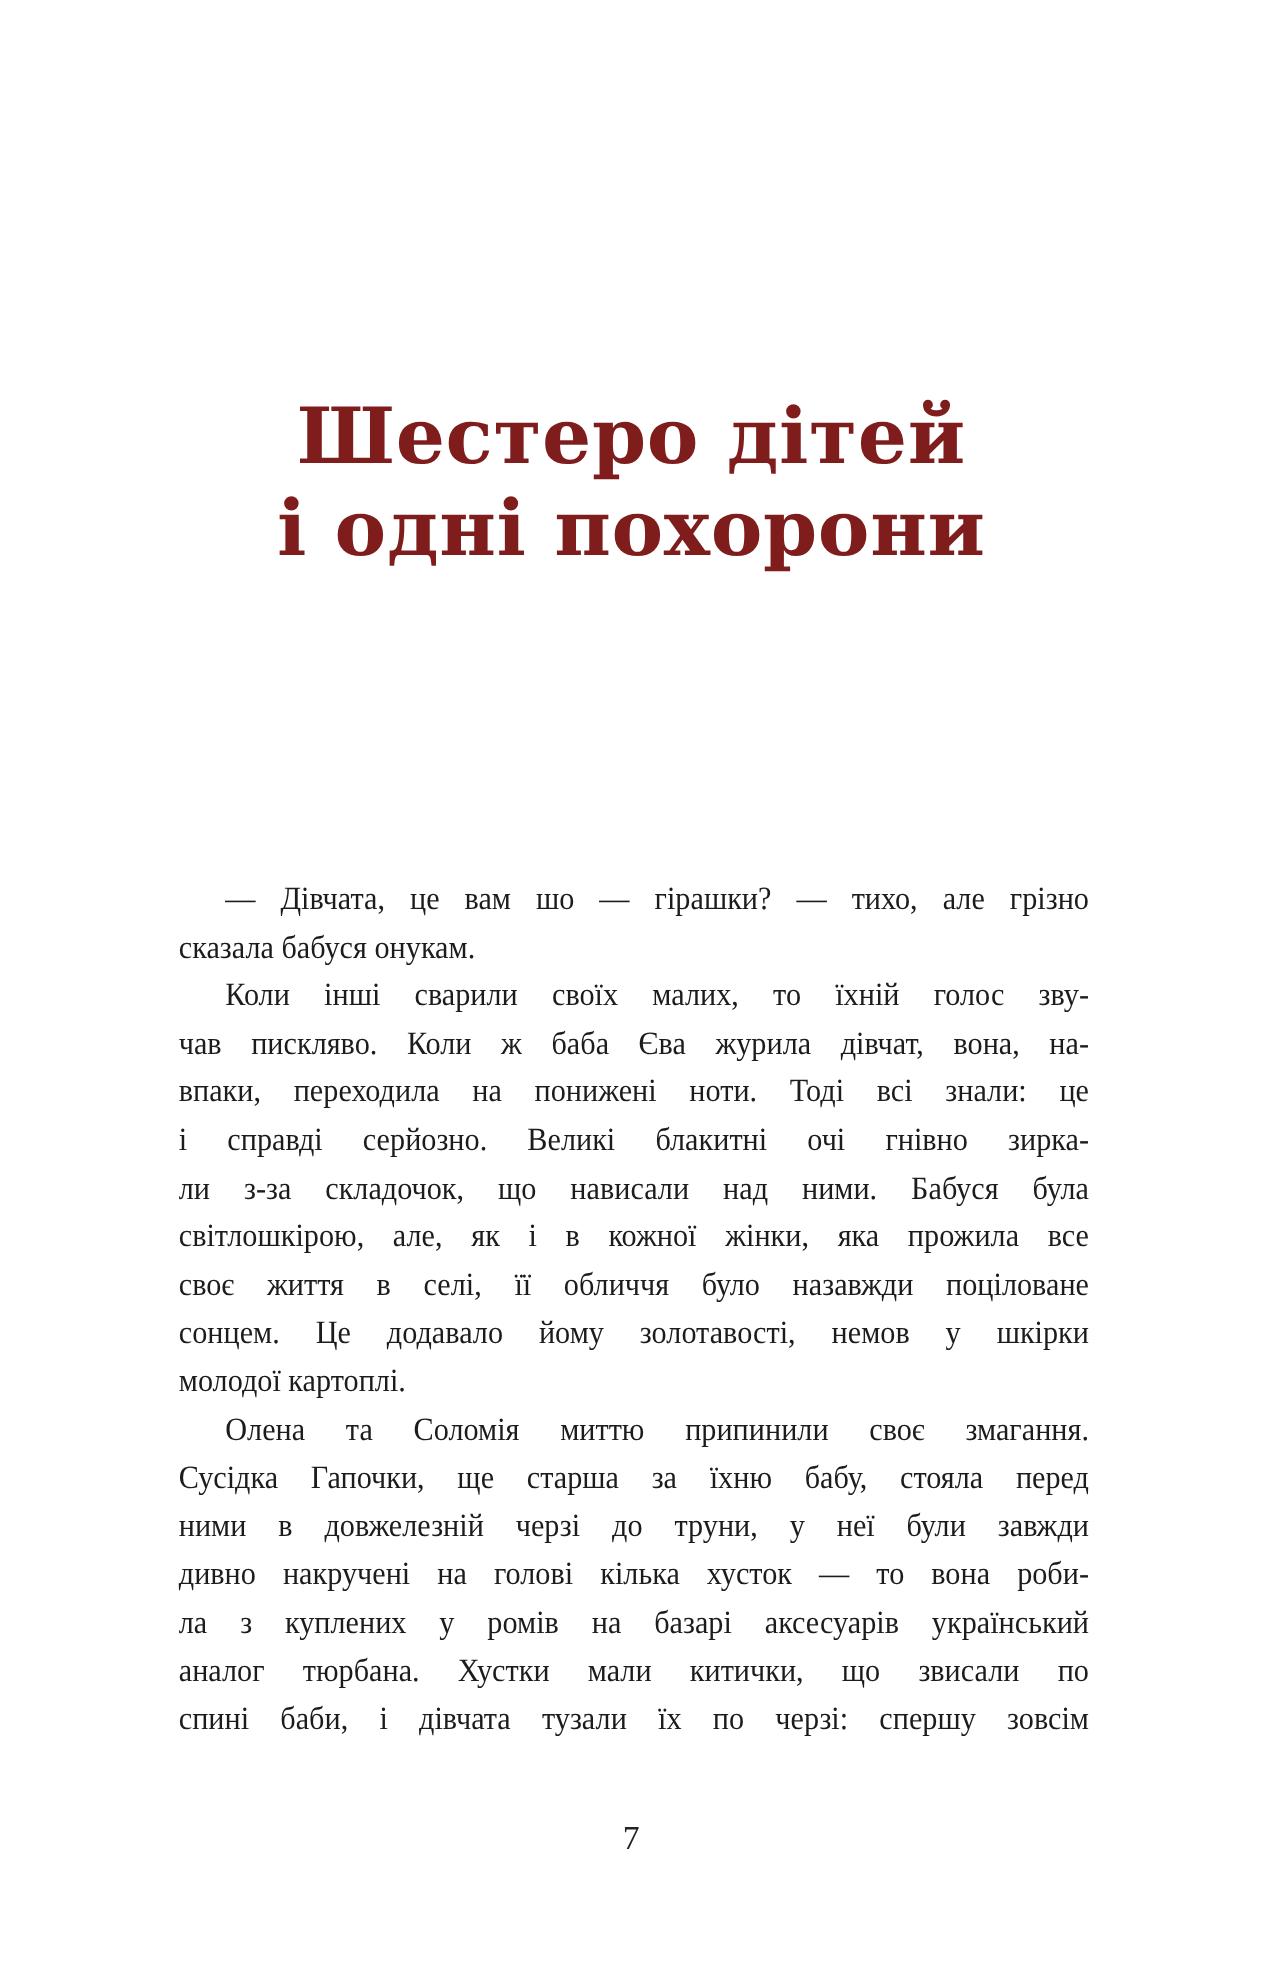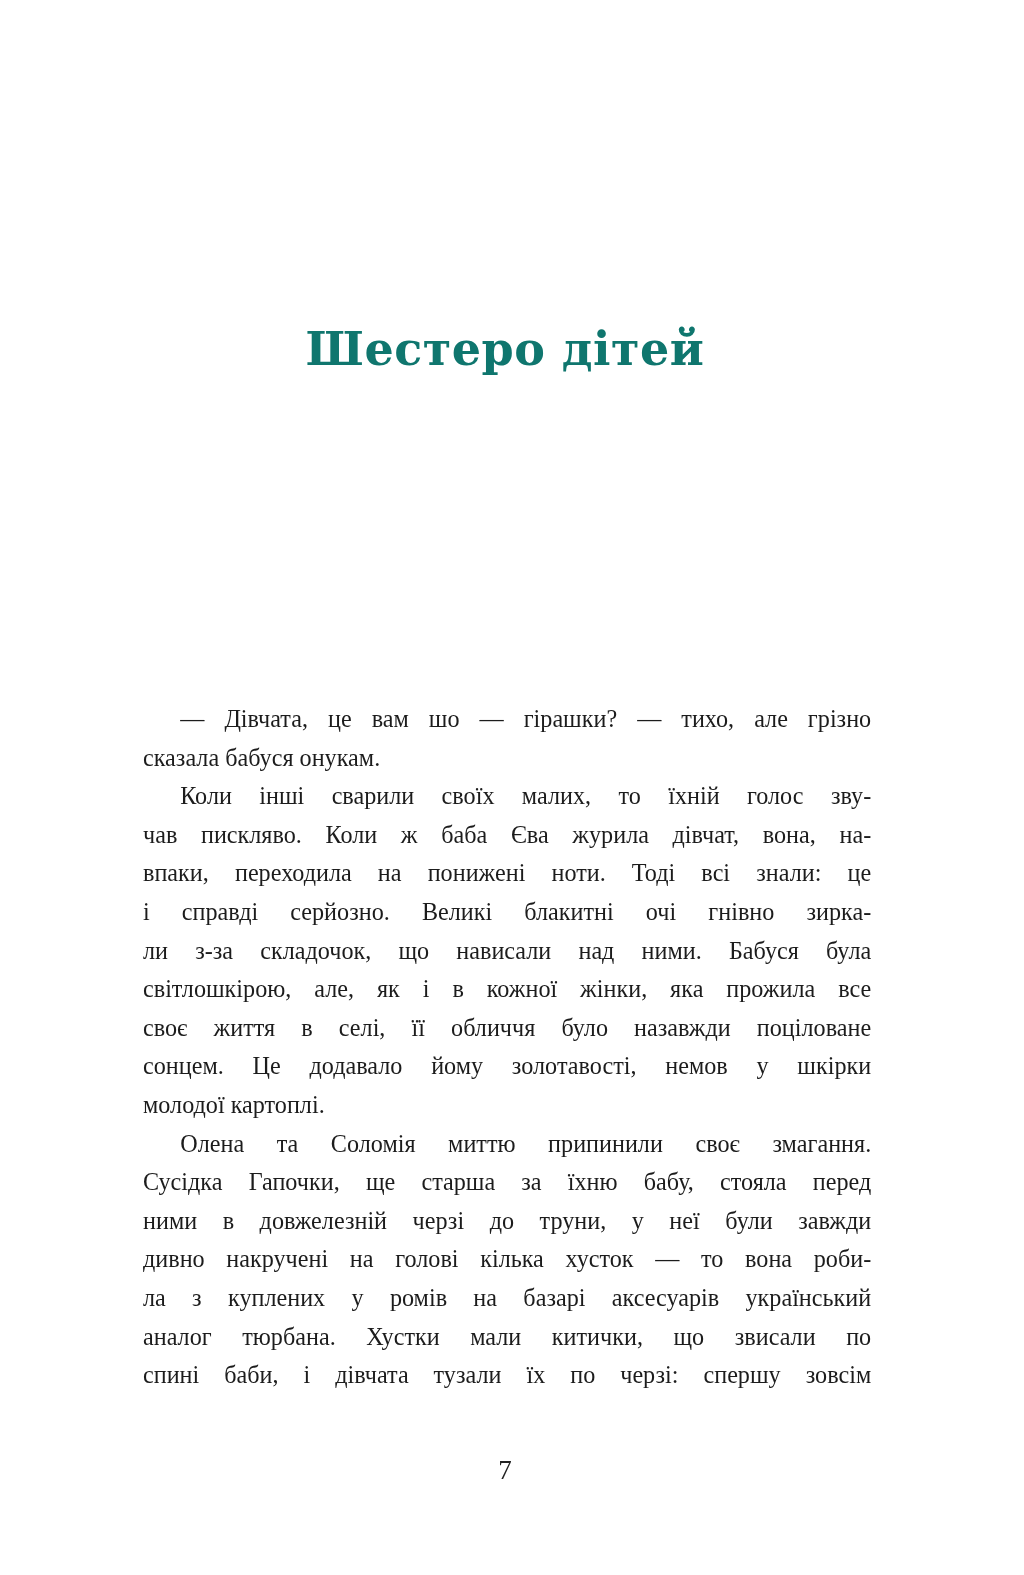--- a/index.html
+++ b/index.html
@@ -22,23 +22,23 @@
       height: 1575px;
     }
     .chapter-title {
       position: absolute;
       left: 0;
       top: 312px;
       width: 1010px;
       text-align: center;
       font-family: "DejaVu Serif", "Liberation Serif", serif;
       font-weight: bold;
-      font-size: 46px;
+      font-size: 62px;
       line-height: 74px;
-      color: #0f766e;
+      color: #7f1d1d;
       letter-spacing: 0.5px;
     }
     .chapter-title .title-line {
       display: block;
     }
     .body-text {
       position: absolute;
       left: 143px;
       top: 700px;
       width: 728px;
@@ -74,20 +74,21 @@
       font-size: 27px;
       color: #222222;
     }
   </style>
 </head>
 <body>
 
 <div class="page">
   <h1 class="chapter-title" style="margin:0;">
     <span class="title-line">Шестеро дітей</span>
+    <span class="title-line">і одні похорони</span>
   </h1>
 
   <div class="body-text" id="body-text">
       <span class="line indent">— Дівчата, це вам шо — гірашки? — тихо, але грізно</span>
       <span class="line last">сказала бабуся онукам.</span>
       <span class="line indent">Коли інші сварили своїх малих, то їхній голос зву-</span>
       <span class="line">чав пискляво. Коли ж баба Єва журила дівчат, вона, на-</span>
       <span class="line">впаки, переходила на понижені ноти. Тоді всі знали: це</span>
       <span class="line">і справді серйозно. Великі блакитні очі гнівно зирка-</span>
       <span class="line">ли з-за складочок, що нависали над ними. Бабуся була</span>

